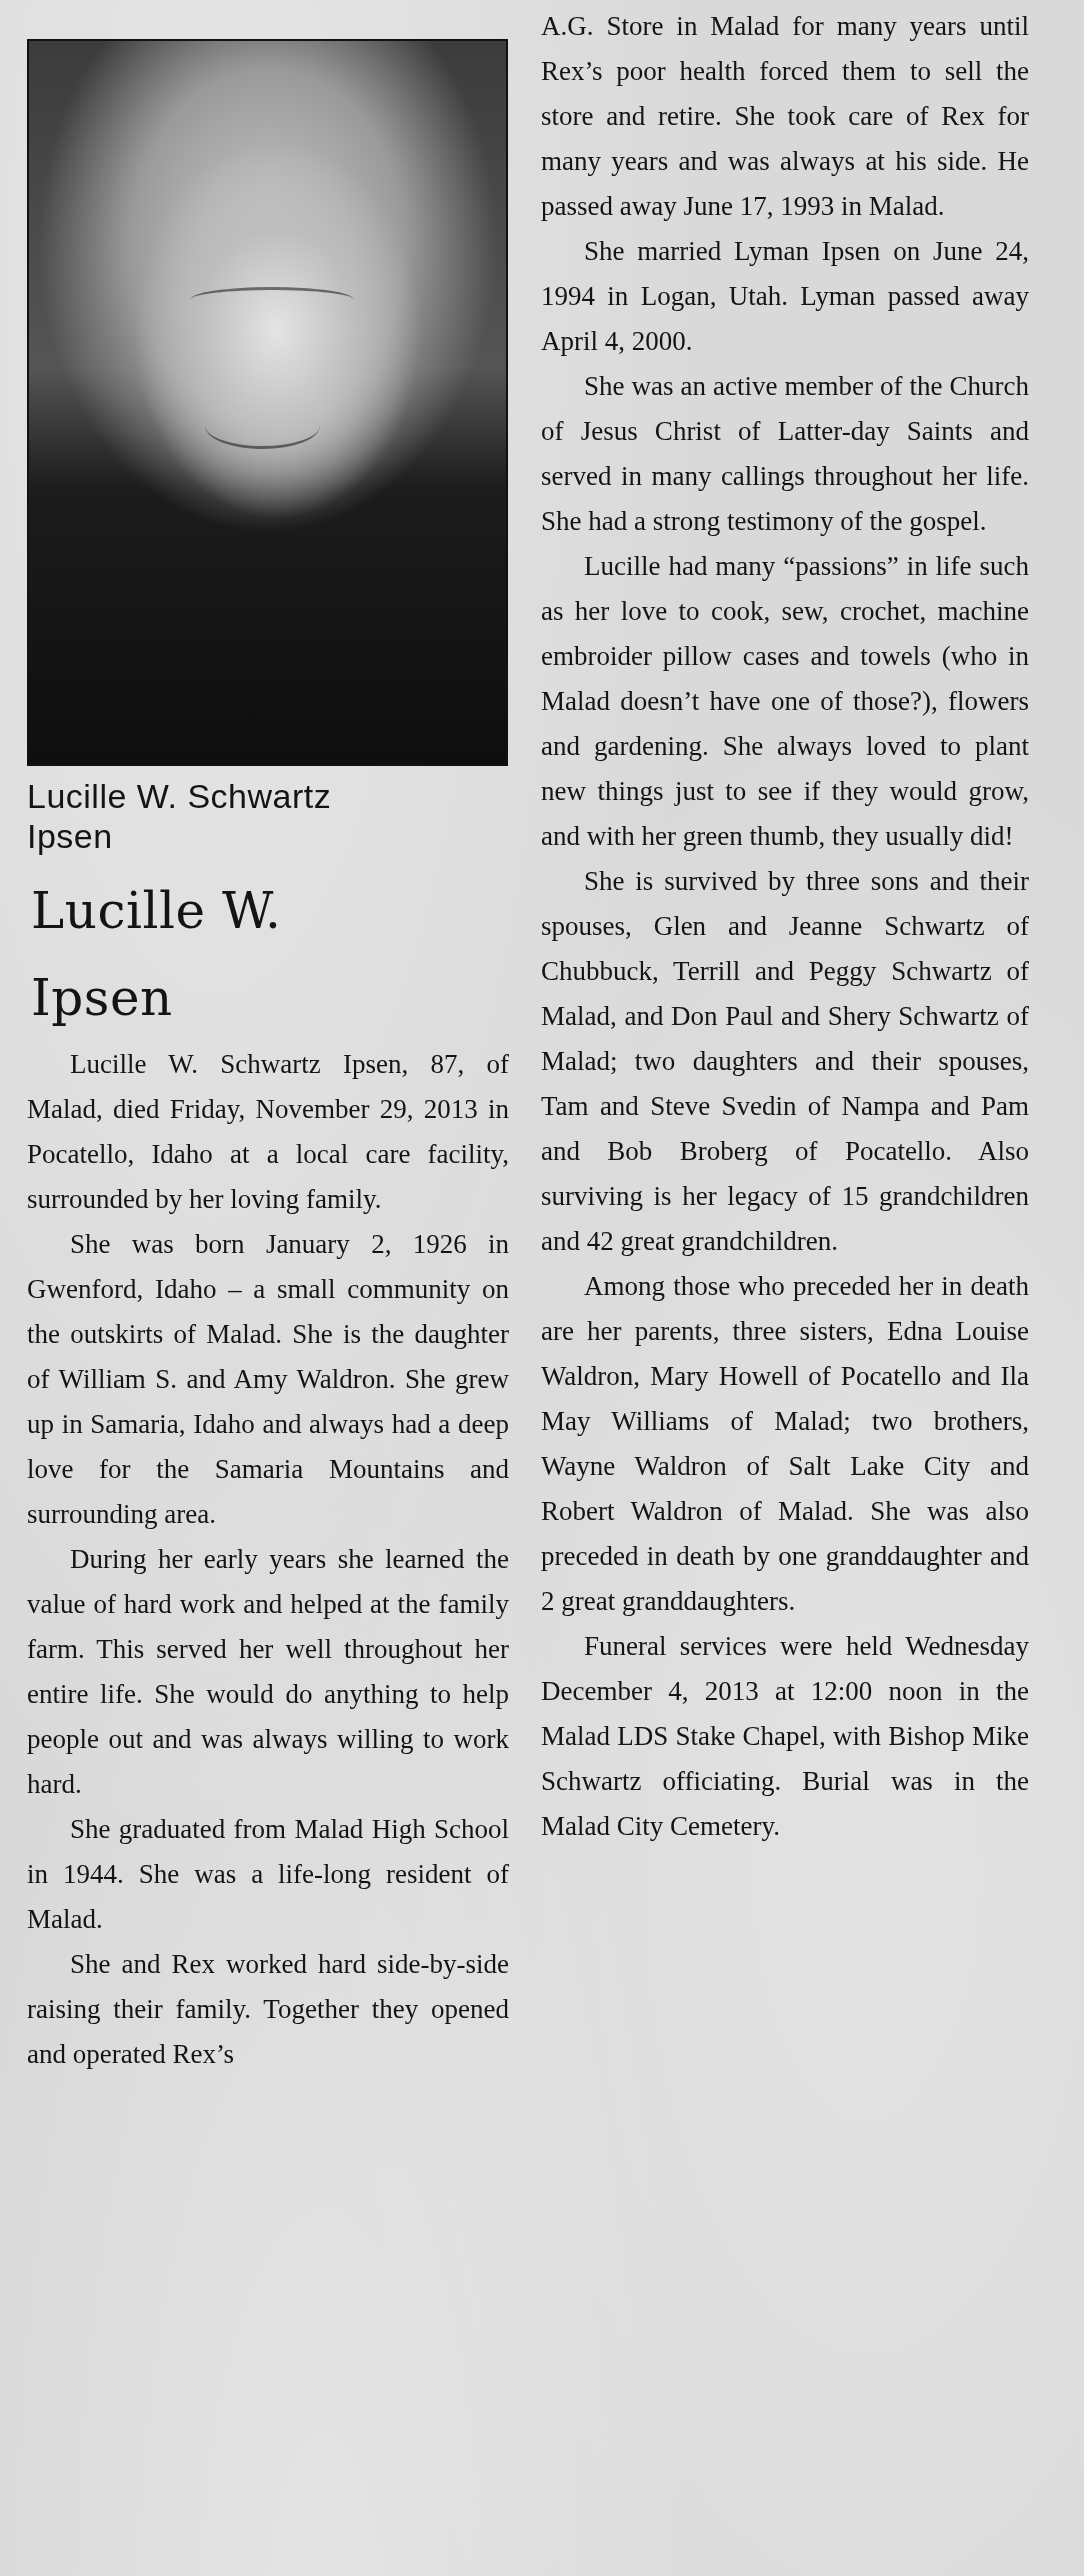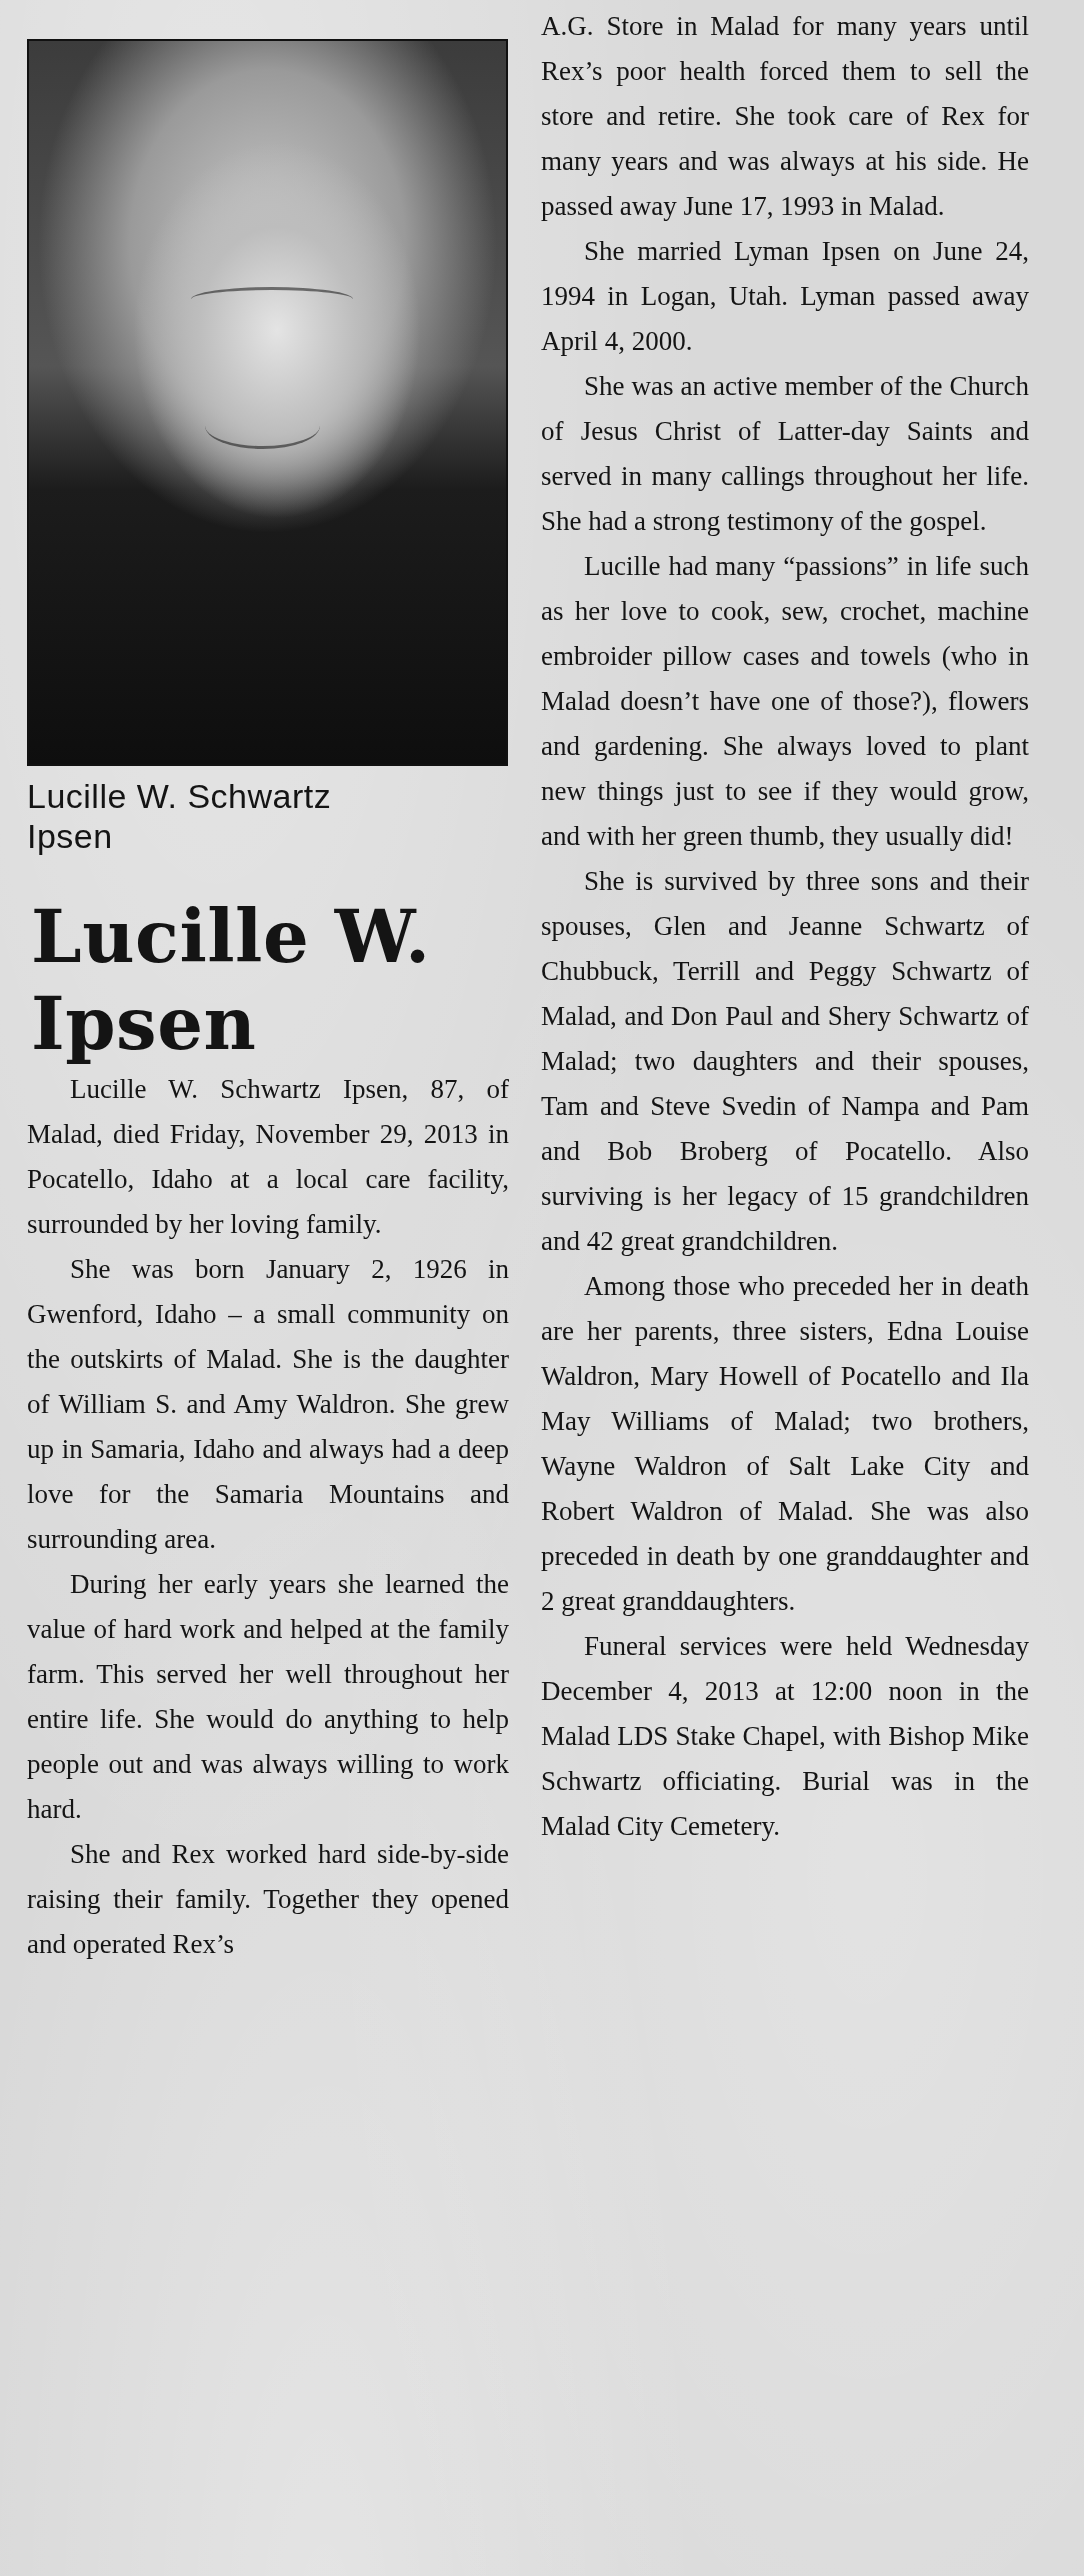--- a/index.html
+++ b/index.html
@@ -56,24 +56,24 @@
   .caption {
     text-align: left;
     font-family: "Liberation Sans", "DejaVu Sans", sans-serif;
     font-size: 34px;
     line-height: 40px;
     margin-top: 10.3px;
     letter-spacing: 0.5px;
   }
   .headline {
     font-family: "DejaVu Serif", "Liberation Serif", serif;
-    font-weight: bold;
-    font-size: 72px;
+    font-weight: normal;
+    font-size: 50px;
     line-height: 87px;
-    margin-top: 37px;
+    margin-top: 12px;
     margin-left: 4.1px;
     letter-spacing: 0.5px;
   }
   .body-text {
     font-size: 27px;
     line-height: 45px;
     text-align: justify;
     hyphens: manual;
   }
   .body-text p {
@@ -99,20 +99,21 @@
     <div>Ipsen</div>
   </div>
   <div class="headline">
     <div>Lucille W.</div>
     <div>Ipsen</div>
   </div>
   <div class="body-text">
     <p>Lucille W. Schwartz Ip­sen, 87, of Malad, died Fri­day, November 29, 2013 in Pocatello, Idaho at a local care facility, surrounded by her loving family.</p>
     <p>She was born January 2, 1926 in Gwenford, Idaho – a small community on the outskirts of Malad. She is the daughter of William S. and Amy Waldron. She grew up in Samaria, Idaho and always had a deep love for the Samaria Mountains and surrounding area.</p>
     <p>During her early years she learned the value of hard work and helped at the family farm. This served her well throughout her en­tire life. She would do any­thing to help people out and was always willing to work hard.</p>
+    <p>She graduated from Malad High School in 1944. She was a life-long resident of Malad.</p>
     <p>She and Rex worked hard side-by-side raising their family. Together they opened and operated Rex’s</p>
   </div>
 </div>
 
 <div class="col-right">
   <div class="body-text">
     <p class="cont">A.G. Store in Malad for many years until Rex’s poor health forced them to sell the store and retire. She took care of Rex for many years and was always at his side. He passed away June 17, 1993 in Malad.</p>
     <p>She married Lyman Ipsen on June 24, 1994 in Logan, Utah. Lyman passed away April 4, 2000.</p>
     <p>She was an active mem­ber of the Church of Jesus Christ of Latter-day Saints and served in many callings throughout her life. She had a strong testimony of the gospel.</p>
     <p>Lucille had many “pas­sions” in life such as her love to cook, sew, crochet, machine embroider pillow cases and towels (who in Malad doesn’t have one of those?), flowers and gar­dening. She always loved to plant new things just to see if they would grow, and with her green thumb, they usually did!</p>

